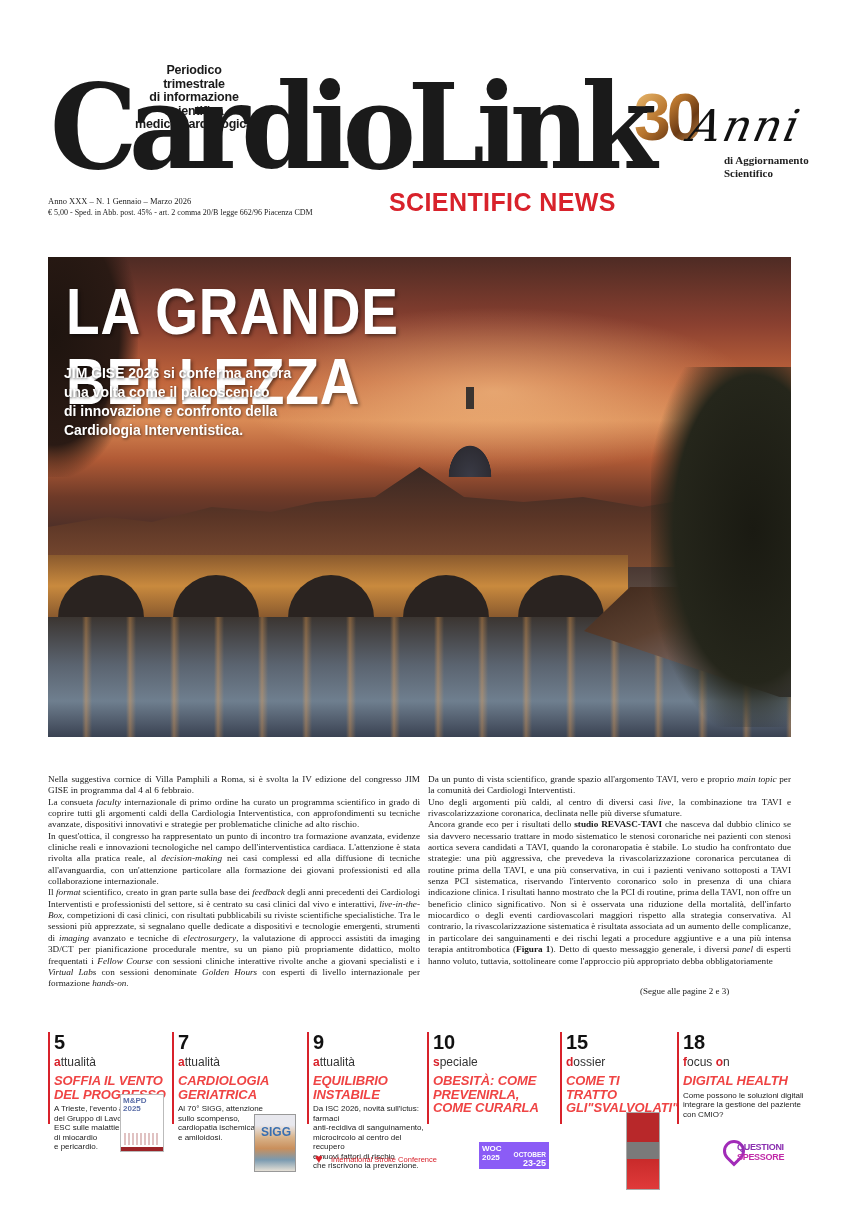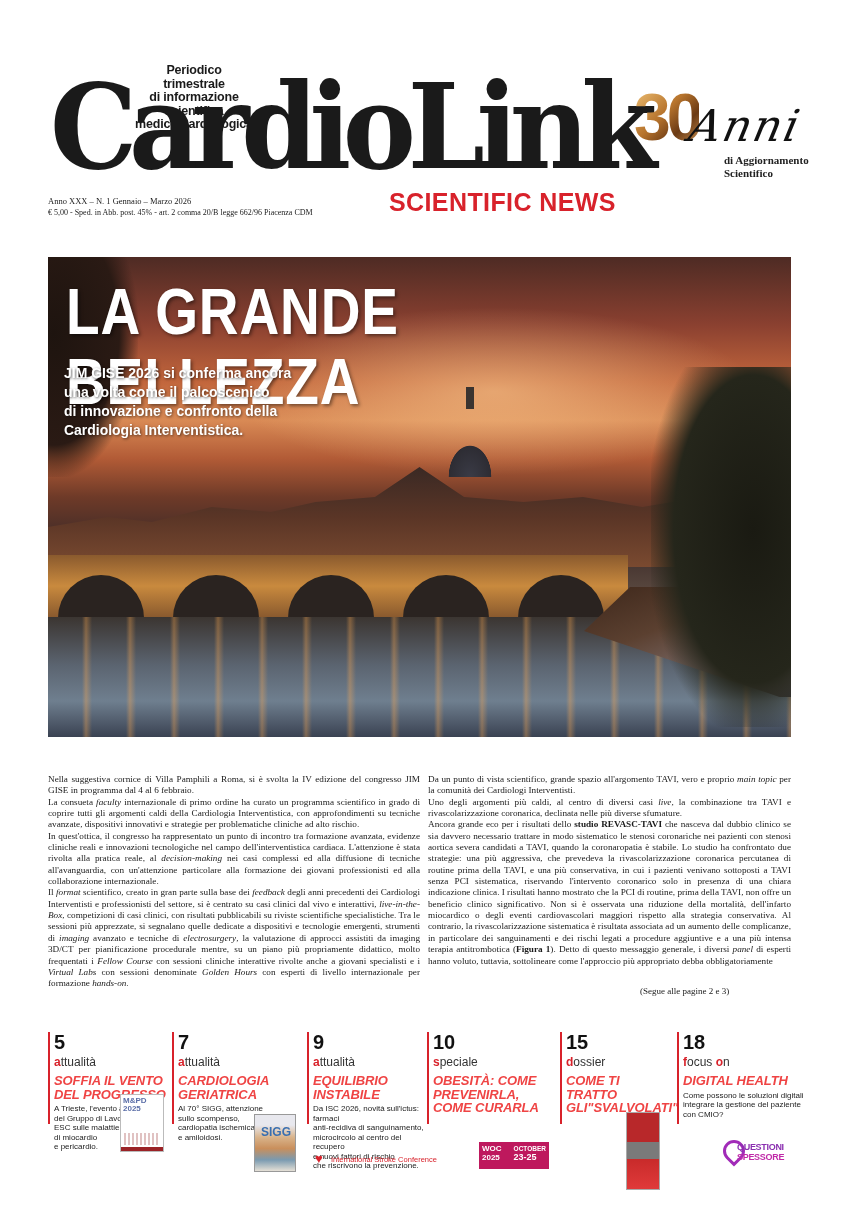--- a/index.html
+++ b/index.html
@@ -158,26 +158,26 @@
     left: 80px; top: 82px; width: 42px; height: 58px; border: 1px solid #999;
     background: linear-gradient(180deg, #e8e8ee 0%, #e8e8ee 18%, #d9b38a 40%, #c98f5c 60%, #7a9ab0 80%, #e5e0d6 100%);
   }
   .thumb-sigg .sg { position: absolute; left: 6px; top: 10px; font-size: 12px; font-weight: 700; color: #3a6fb0; }
 
   .aha-logo { left: 6px; top: 120px; width: 116px; height: 14px; }
   .aha-logo .heart { position: absolute; left: 0; top: 0; font-size: 13px; line-height: 14px; color: #d8222b; }
   .aha-logo .txt { position: absolute; left: 16px; top: 3px; font-size: 7.5px; color: #d8222b; white-space: nowrap; }
 
   .woc-logo {
-    left: 50px; top: 110px; width: 70px; height: 27px; background: #be185d; color: #fff;
+    left: 50px; top: 110px; width: 70px; height: 27px; background: #8b5cf6; color: #fff;
     padding: 2px 3px; font-weight: 700;
   }
   .woc-logo .w1 { font-size: 8px; line-height: 9px; }
   .woc-logo .w2 { font-size: 8px; line-height: 9px; }
-  .woc-logo .oct { position: absolute; right: 3px; top: 2px; font-size: 6.5px; line-height: 9px; }
+  .woc-logo .oct { position: absolute; right: 3px; top: 8px; font-size: 6.5px; line-height: 9px; text-align: right; }
   .woc-logo .oct b { font-size: 9px; }
 
   .thumb-dossier {
     left: 64px; top: 80px; width: 34px; height: 78px; border: 1px solid #aaa;
     background: linear-gradient(180deg, #b8282a 0%, #b8282a 38%, #7a7a7a 38%, #7a7a7a 60%, #c82a2a 60%, #e03a3a 100%);
   }
 
   .qds-logo { left: 44px; top: 108px; width: 68px; height: 24px; }
   .qds-logo .heart {
     position: absolute; left: 0; top: 0; width: 22px; height: 22px;

